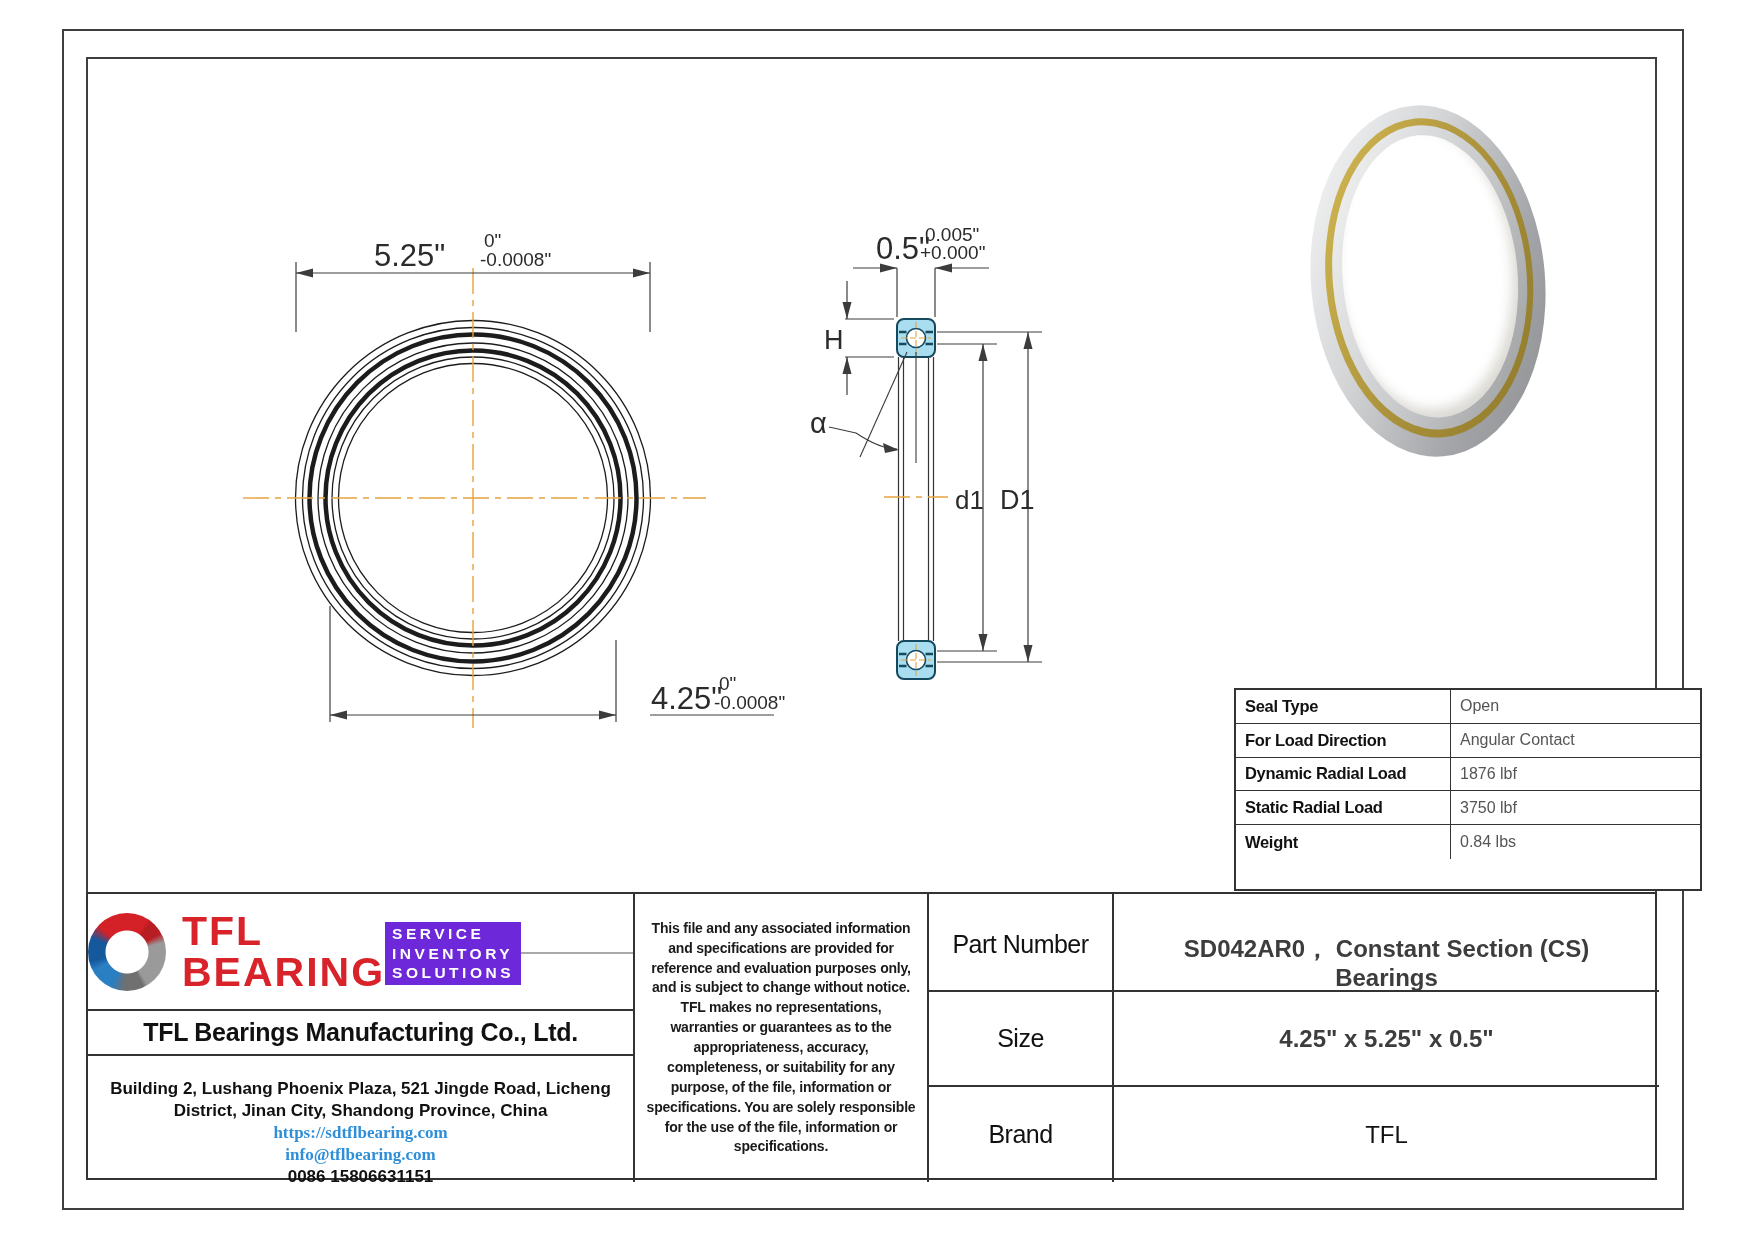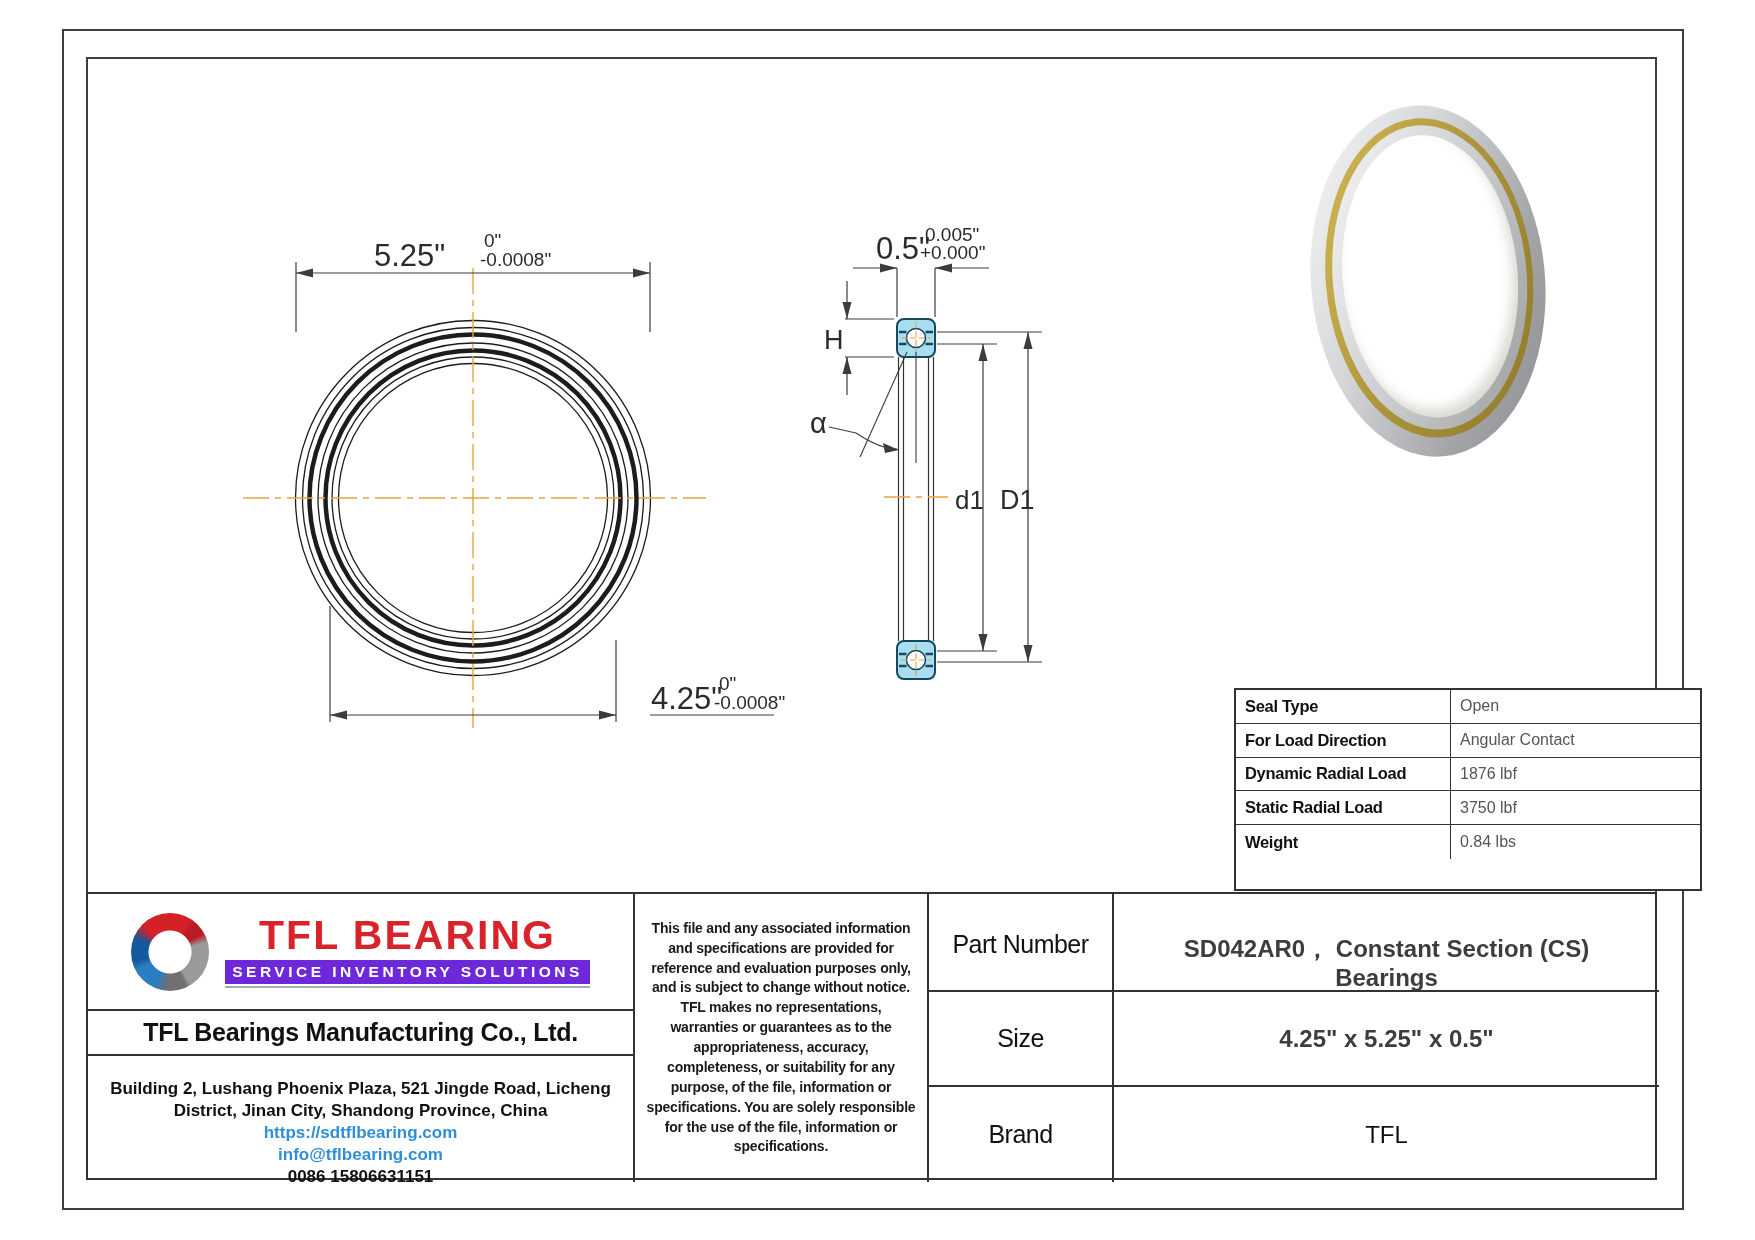--- a/index.html
+++ b/index.html
@@ -41,26 +41,26 @@
   #cell-size-label{top:96px;height:95px;border-top:2px solid #333;}
   #cell-size-value{top:96px;height:95px;border-top:2px solid #333;}
   #cell-brand-label{top:191px;height:97px;border-top:2px solid #333;}
   #cell-brand-value{top:191px;height:97px;border-top:2px solid #333;font-weight:normal;color:#111;}
 
   
   #logo-ring{width:78px;height:78px;border-radius:50%;flex:0 0 auto;
     background:
       radial-gradient(circle at 50% 50%, #fff 0 21px, rgba(255,255,255,0) 22px),
       conic-gradient(from 205deg, #2a7ec2 0 10%, #15589c 14% 24%, #d42027 30% 52%, #b81d24 54% 60%, #9a9a9a 64% 84%, #707070 86% 94%, #2a7ec2 100%);}
-  #logo-text{display:flex;flex-direction:column;align-items:center;}
+  #logo-text{display:flex;flex-direction:row;align-items:center;}
   #logo-brand{color:#d8232a;font-weight:bold;font-size:41px;letter-spacing:2px;line-height:1;}
   #logo-tagline{margin-top:4px;background:#6d28d9;color:#fff;font-weight:bold;font-size:15.5px;letter-spacing:3.5px;padding:2px 7px;line-height:1.25;}
   #logo-underline{margin-top:2px;width:100%;height:2px;background:#a9a9a9;}
 
-  .addr-link{color:#2e8fd8;text-decoration:none;}
+  .addr-link{color:#2e8fd8;text-decoration:none;font-family:Liberation Serif, serif;}
   svg text{fill:#2b2b2b;font-family:"Liberation Sans",sans-serif;}
 </style>
 </head>
 <body>
 
 <div class="frame" id="outer-frame"></div>
 <div class="frame" id="inner-frame"></div>
 
 <svg id="drawing" width="1571" height="835" viewBox="86 57 1571 835">
 

